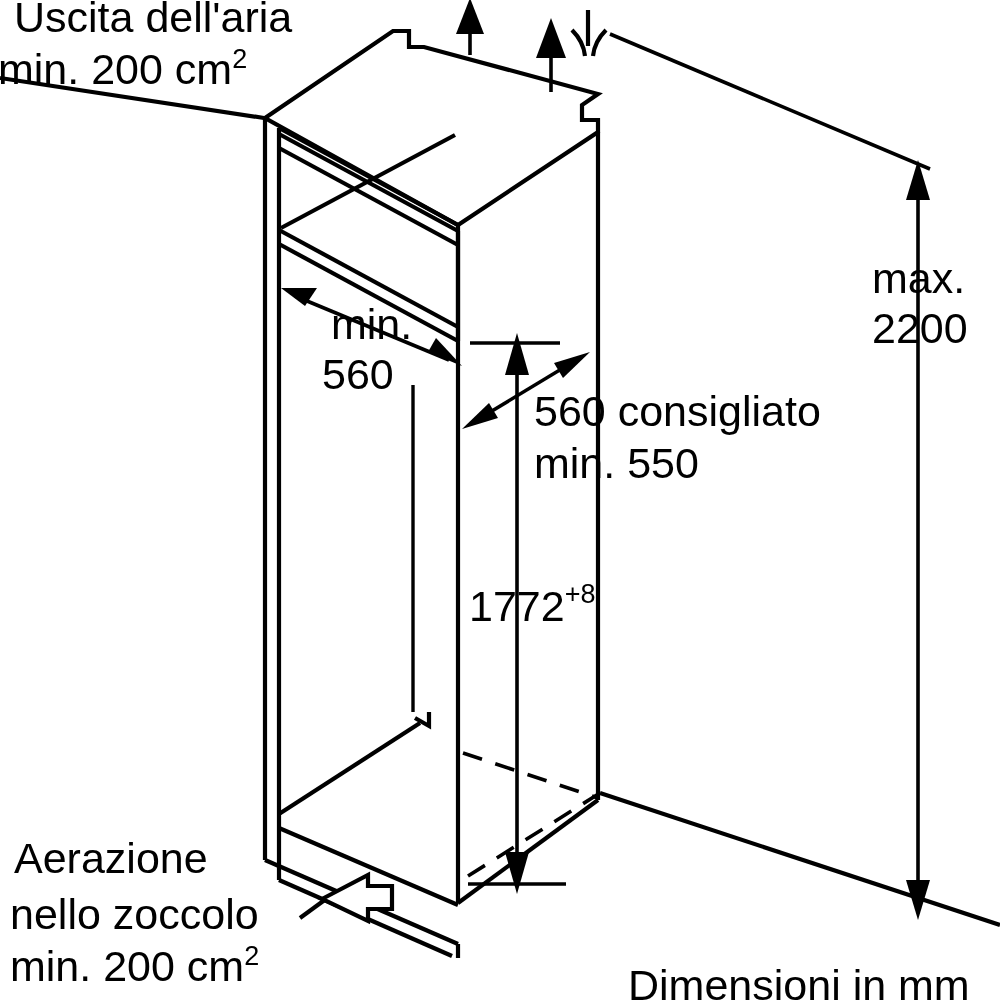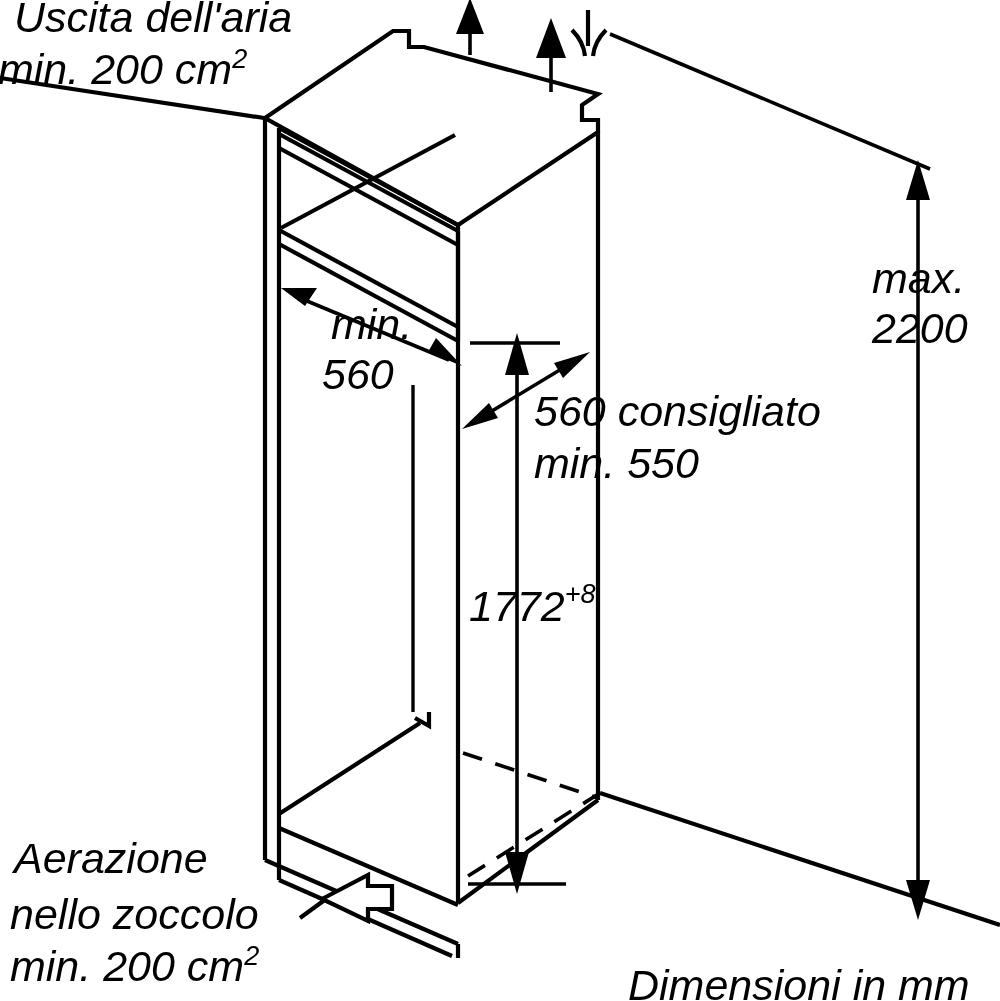--- a/index.html
+++ b/index.html
@@ -12,21 +12,20 @@
     height: 1001px;
     overflow: hidden;
     font-family: "Liberation Sans", sans-serif;
     color: #000000;
   }
   #diagram-root {
     position: relative;
     width: 1000px;
     height: 1001px;
     background: #ffffff;
-    font-style: italic;
   }
   svg#drawing {
     position: absolute;
     left: 0;
     top: 0;
     width: 1000px;
     height: 1001px;
     display: block;
   }
   .ln {

